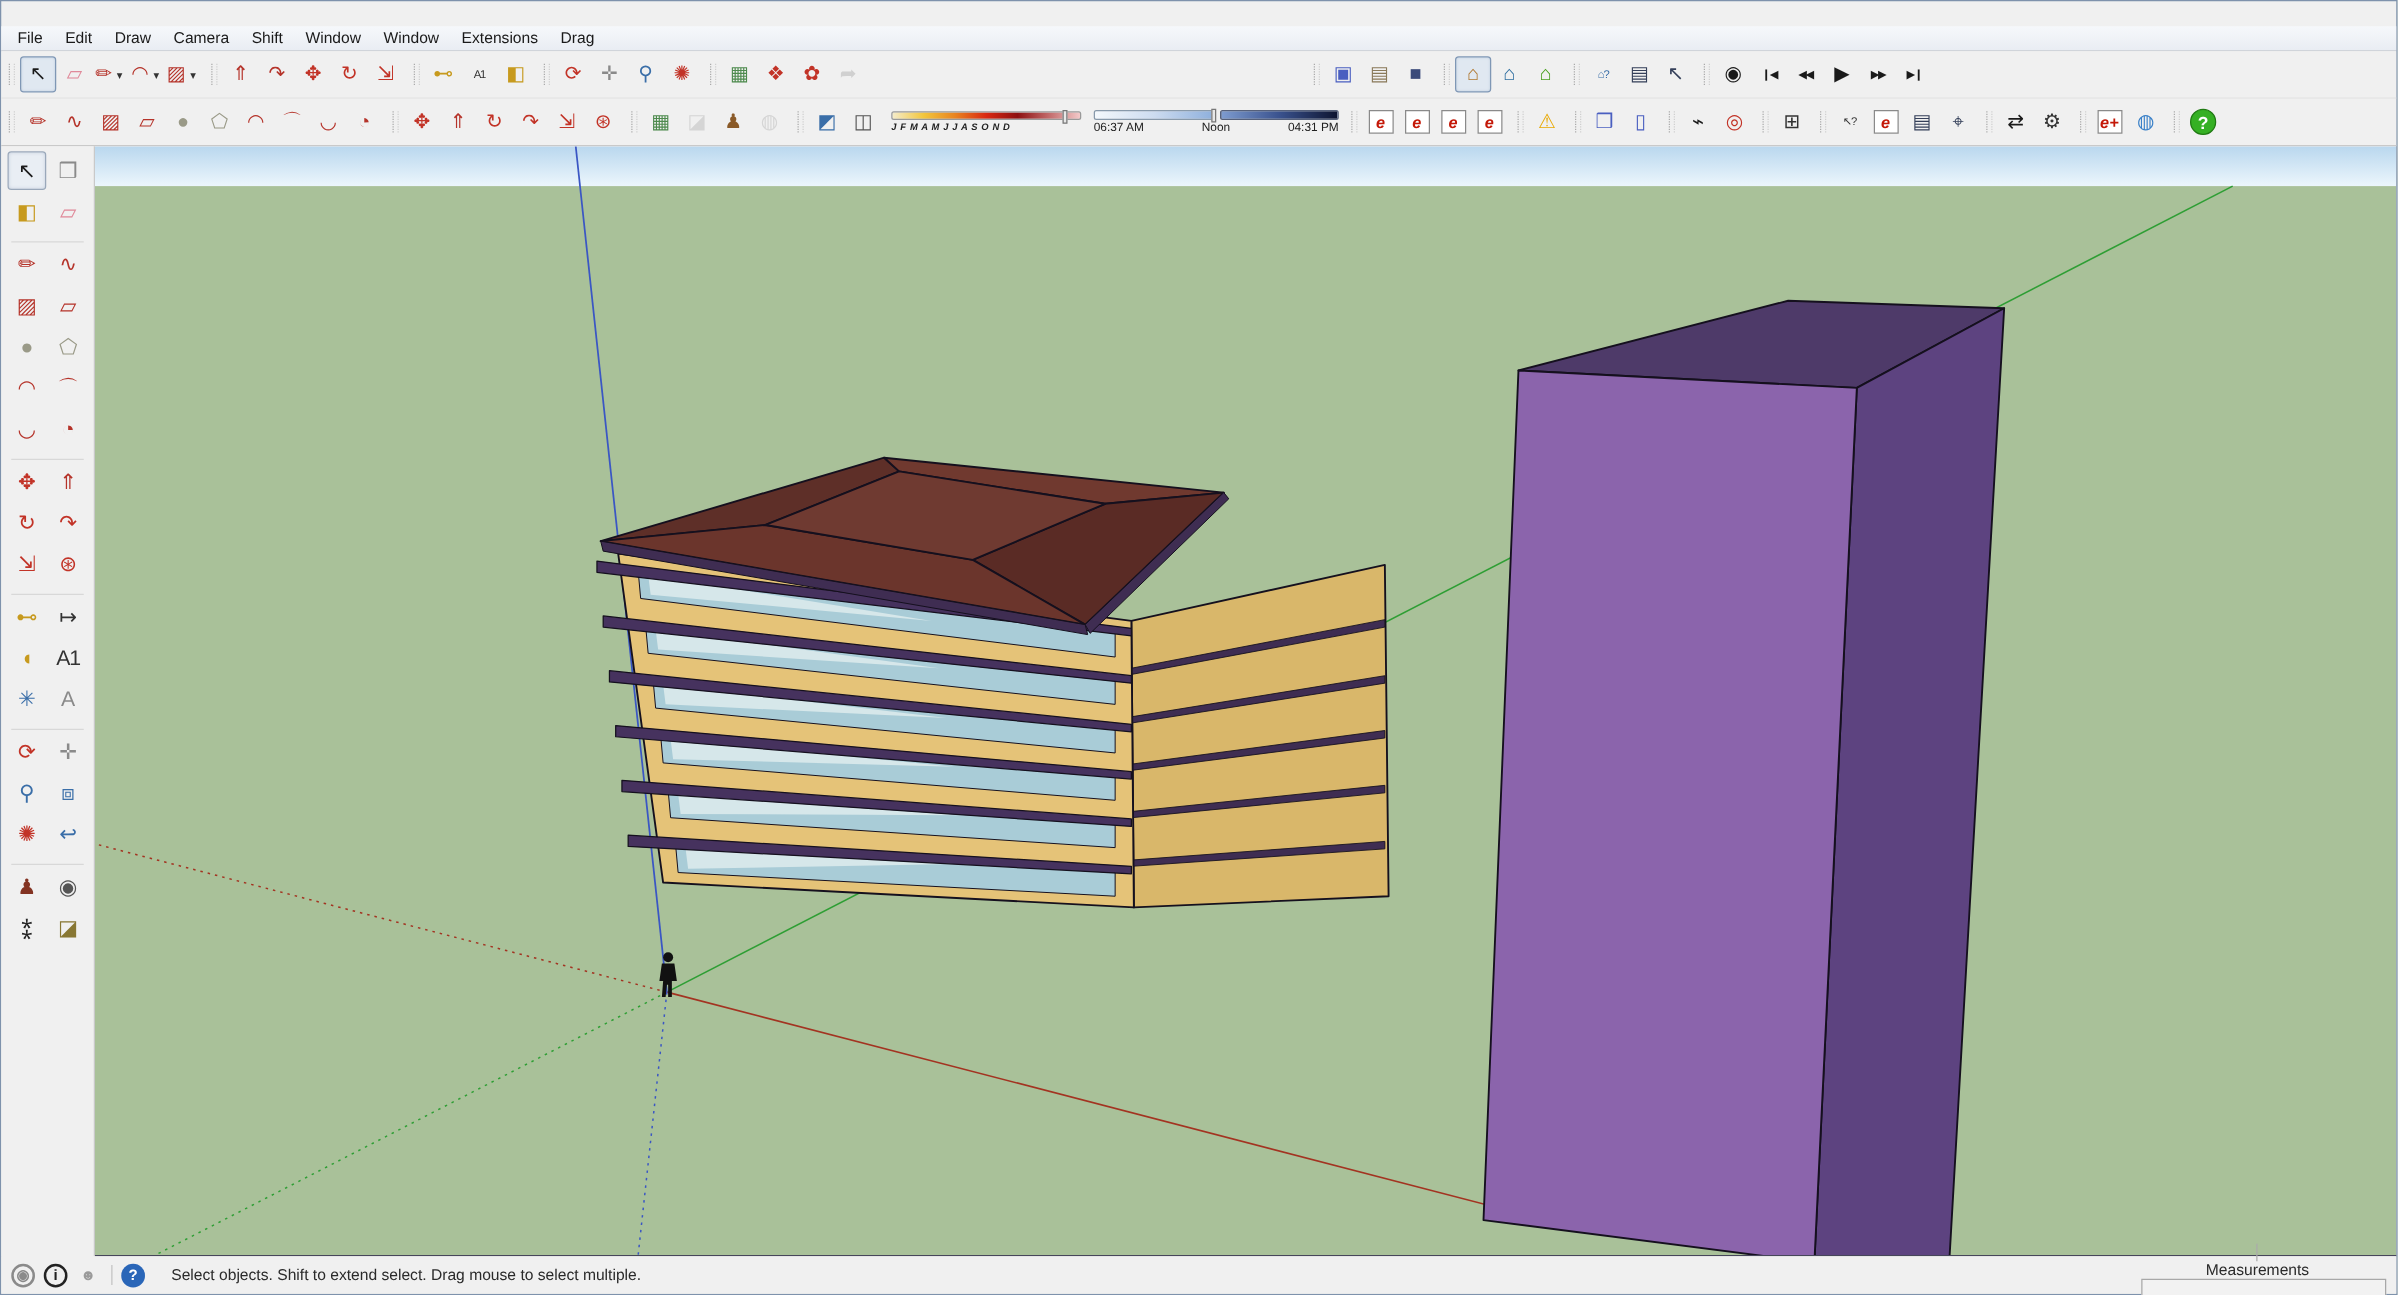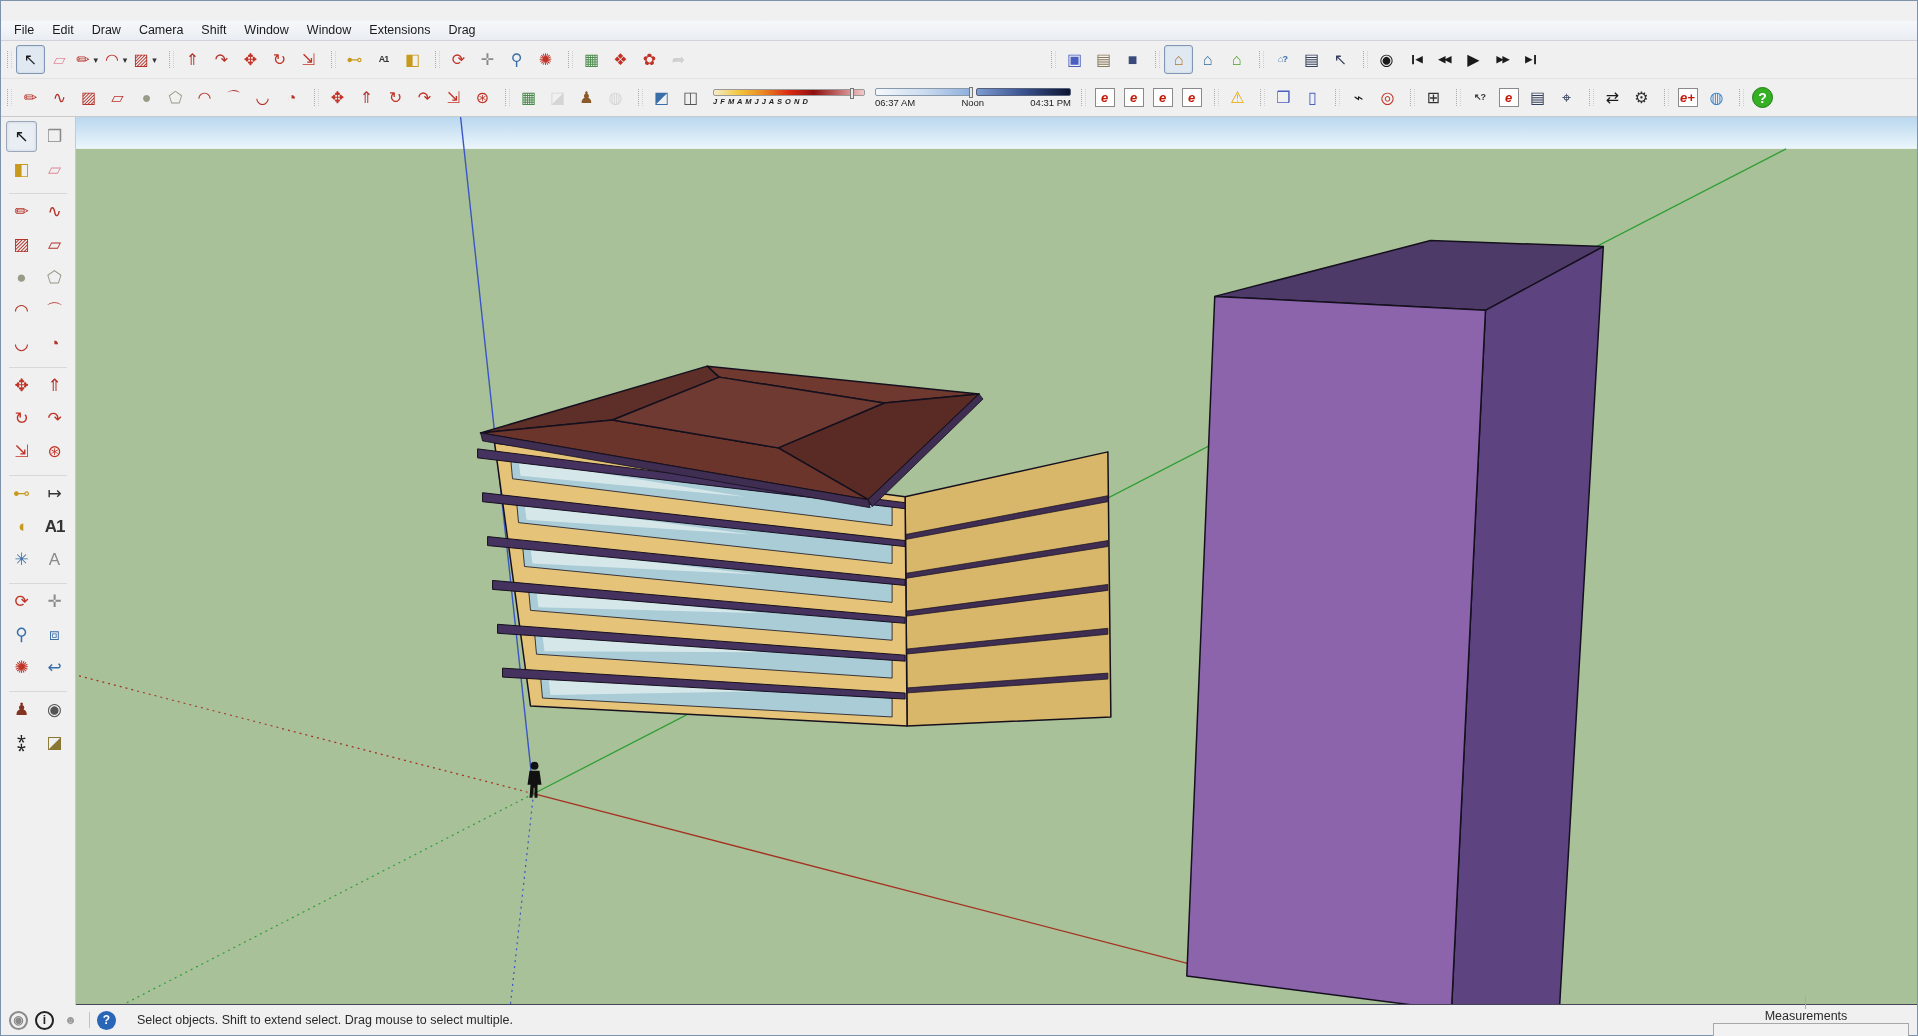--- a/index.html
+++ b/index.html
@@ -36,21 +36,21 @@
   .toolbar2 { top:78px; border-bottom:1px solid #c9c9c9; }
   .tb-group { display:flex; align-items:center; padding:0 4px; position:relative; }
   .tb-group::before { content:""; width:3px; align-self:stretch; margin:6px 4px 6px 0;
     border-left:1px dotted #aaa; border-right:1px dotted #cfcfcf; }
   .tb-spacer { width:350px; }
   .tb-btn { width:29px; height:29px; display:flex; align-items:center; justify-content:center;
     border:1px solid transparent; border-radius:3px; position:relative; }
   .tb-btn.pressed { background:#e0e8f1; border:1px solid #7f97b5; box-shadow:inset 0 0 2px #b9c8da; }
   .tb-btn.disabled { opacity:.45; }
   .glyph { font-size:16px; line-height:1; }
-  .glyph.sm { font-size:9px; font-weight:bold; letter-spacing:-1px; }
+  .glyph.sm { font-size:9px; font-weight:normal; letter-spacing:-1px; }
   .eicon { display:inline-block; background:#fff; border:1px solid #8a8a8a; color:#c41808 !important;
     font-weight:bold; font-style:italic; font-size:13px; width:20px; height:19px; text-align:center; line-height:17px; }
   .round { display:inline-block; width:21px; height:21px; border-radius:50%; text-align:center;
     line-height:21px; font-weight:bold; font-size:14px; border:1px solid #1f7a12; }
   .dd { font-size:9px; color:#333; margin-left:1px; width:10px; text-align:center; }
 
   
   .months-widget { width:152px; margin:0 4px; }
   .months-bar { height:7px; border:1px solid #999; border-radius:2px;
     background:linear-gradient(90deg,#f5ecca,#f2c63c,#e98420,#da2912,#8e1010,#c26a6a,#f3c9c9); position:relative; }

